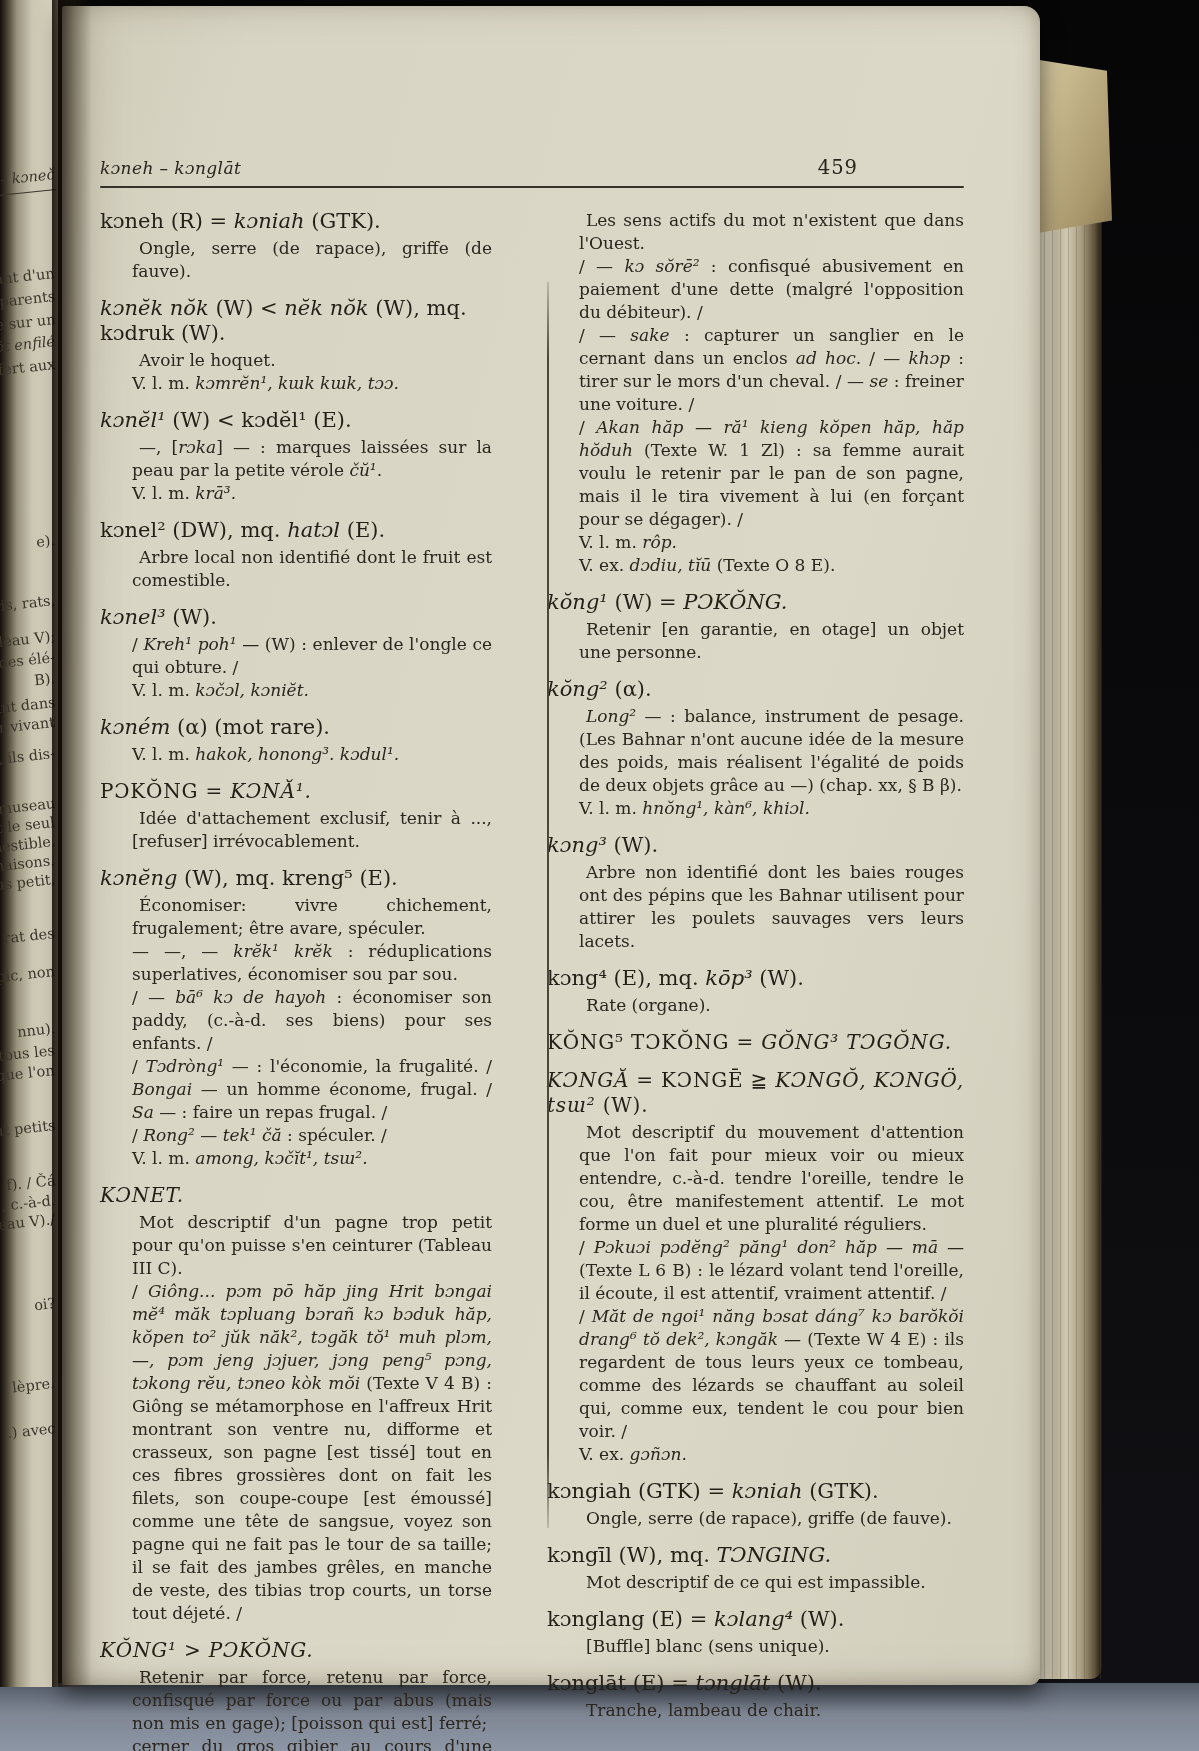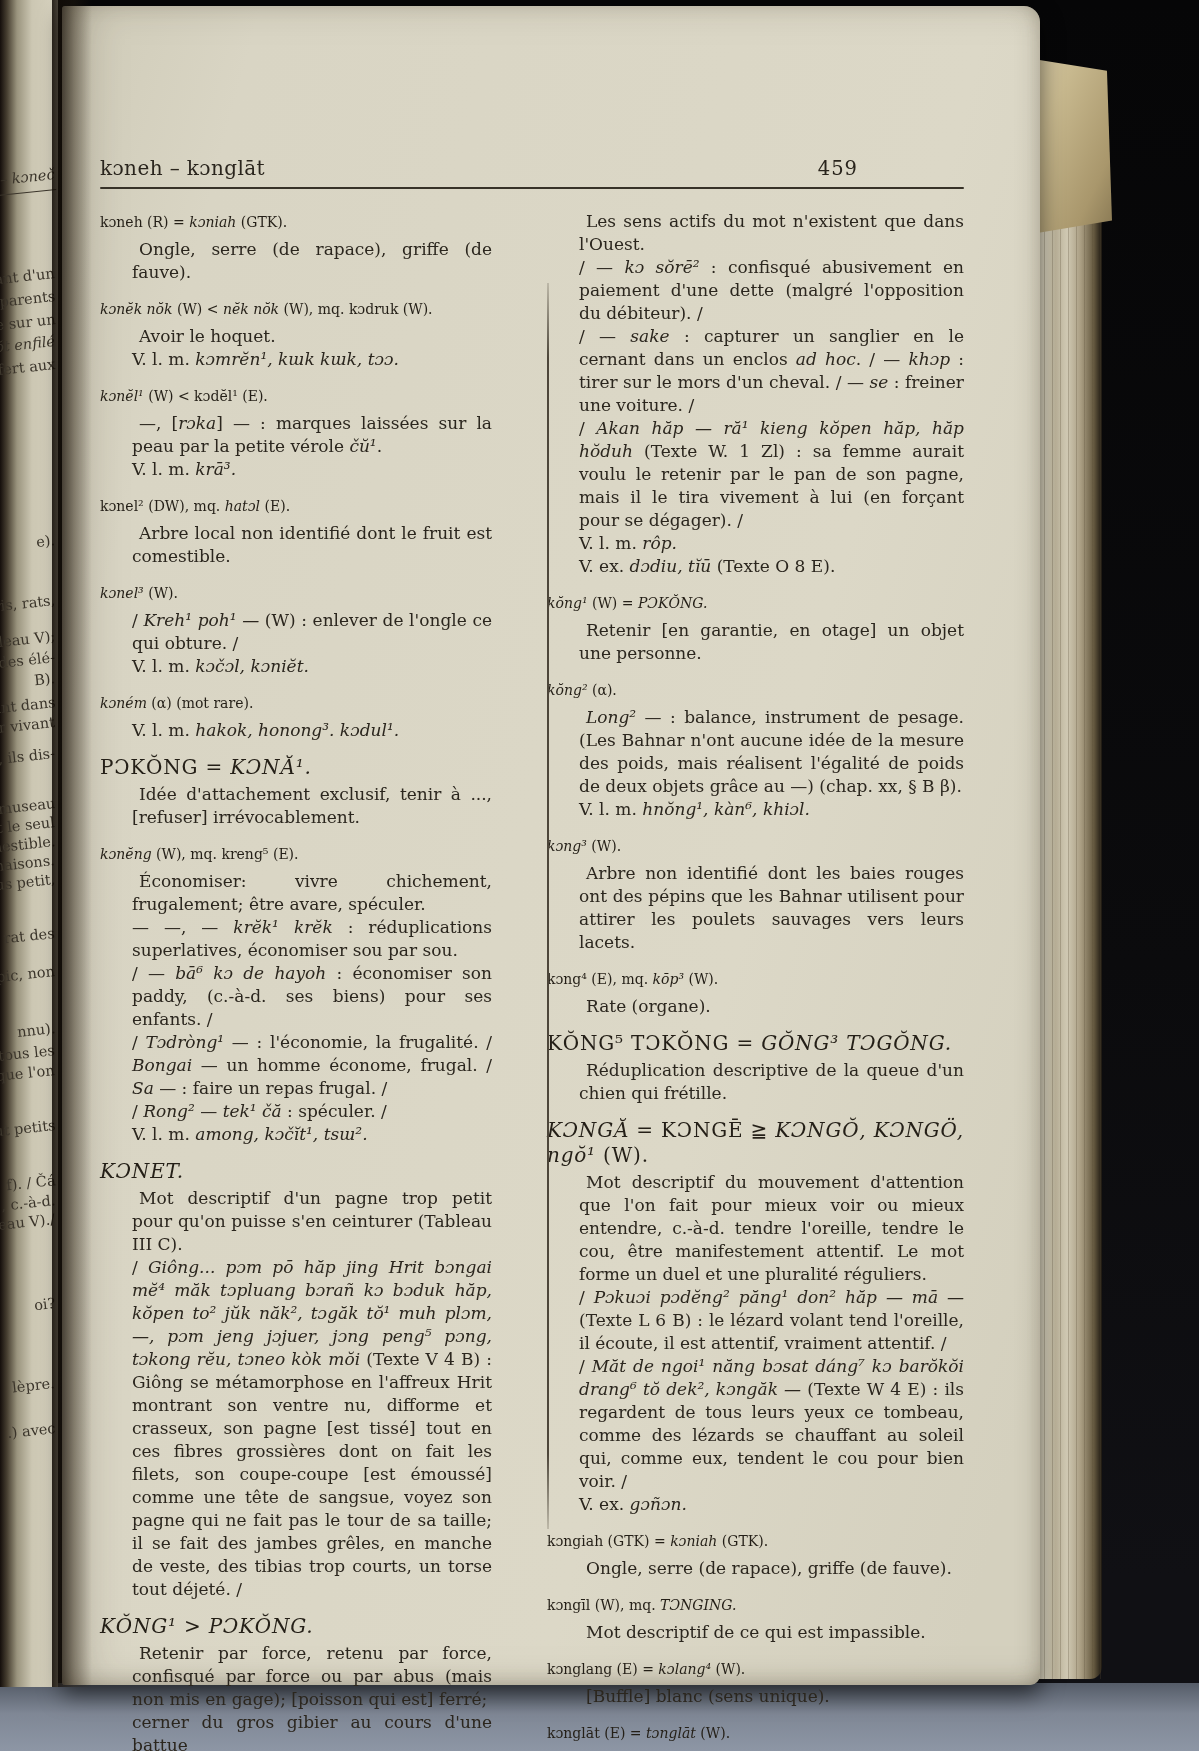--- a/index.html
+++ b/index.html
@@ -34,32 +34,32 @@
   .main-page{position:absolute;left:62px;top:6px;width:978px;height:1679px;z-index:3;
         background:linear-gradient(105deg,#cfcbb8 0%,#d9d5c4 14%,#dcd8c7 65%,#d4d0be 94%);
         border-radius:3px 16px 10px 3px;color:#2b261e;
         box-shadow:0 10px 22px rgba(0,0,0,.55),
                    inset 30px 0 55px -28px rgba(48,36,20,.55),
                    inset -10px 0 26px -12px rgba(70,58,36,.35),
                    inset 0 -8px 24px -14px rgba(70,58,36,.35);
         padding:0;box-sizing:border-box;}
   .page-inner{padding:0 76px 0 38px;}
   .page-header{margin-top:150px;display:flex;justify-content:space-between;align-items:baseline;}
-  .running-head{font-size:20px;letter-spacing:.4px;color:#2a251d;}
+  .running-head{font-size:17px;letter-spacing:.4px;color:#2a251d;font-style:italic;}
   .page-num{font-size:19.5px;color:#29241c;letter-spacing:1px;margin-right:106px;}
   .header-rule{height:2px;background:#373228;margin-top:7px;border-radius:1px;}
   .columns{position:relative;display:flex;margin-top:18px;}
   .col{box-sizing:border-box;}
   .col-left{width:392px;flex:none;}
   .col-right{flex:1;margin-left:55px;}
   .col-divider{position:absolute;left:447px;top:76px;height:1246px;width:1.5px;
         background:linear-gradient(180deg,rgba(70,62,50,.2),#4d463a 6%,#4d463a 94%,rgba(70,62,50,.2));}
   .entry{margin-top:13px;}
   .entry:first-child{margin-top:3px;}
-  .head{margin:0 0 3px 0;font-size:14px;line-height:25px;color:#241f17;text-align:left;}
+  .head{margin:0 0 3px 0;font-size:21px;line-height:25px;color:#241f17;text-align:left;}
   .head.caps{font-size:20px;letter-spacing:.8px;}
   .b{margin:0;font-size:17px;line-height:23px;text-align:justify;padding-left:32px;color:#2b261e;}
   .def{text-indent:7px;}
   .ex,.vlm{text-indent:0;}
   .seg-i{font-style:italic;}
   .seg-r{font-style:normal;}
 </style>
 </head>
 <body>
 
@@ -184,24 +184,23 @@
             <div class="entry">
               <p class="head"><span class="seg-i">kɔng³</span><span class="seg-r"> (W).</span></p>
               <p class="b def"><span class="seg-r">Arbre non identifié dont les baies rouges ont des pépins que les Bahnar utilisent pour attirer les poulets sauvages vers leurs lacets.</span></p>
             </div>
             <div class="entry">
               <p class="head"><span class="seg-r">kɔng⁴ (E), mq. </span><span class="seg-i">kōp³</span><span class="seg-r"> (W).</span></p>
               <p class="b def"><span class="seg-r">Rate (organe).</span></p>
             </div>
             <div class="entry">
               <p class="head caps"><span class="seg-r">KŎNG⁵ TƆKŎNG = </span><span class="seg-i">GŎNG³ TƆGŎNG.</span></p>
-              <p class="b def"><span class="seg-r">Réduplication descriptive de la queue d'un chien qui frétille.</span></p>
-            </div>
-            <div class="entry">
-              <p class="head caps"><span class="seg-i">KƆNGĂ</span><span class="seg-r"> = KƆNGĒ ≧ </span><span class="seg-i">KƆNGŎ, KƆNGÖ,</span><span class="seg-i"> ngŏ¹</span><span class="seg-r"> (W).</span></p>
+            </div>
+            <div class="entry">
+              <p class="head caps"><span class="seg-i">KƆNGĂ</span><span class="seg-r"> = KƆNGĒ ≧ </span><span class="seg-i">KƆNGŎ, KƆNGÖ,</span><span class="seg-i"> tsɯ²</span><span class="seg-r"> (W).</span></p>
               <p class="b def"><span class="seg-r">Mot descriptif du mouvement d'attention que l'on fait pour mieux voir ou mieux entendre, c.-à-d. tendre l'oreille, tendre le cou, être manifestement attentif. Le mot forme un duel et une pluralité réguliers.</span></p>
               <p class="b ex"><span class="seg-r">/ </span><span class="seg-i">Pɔkuɔi pɔdĕng² păng¹ don² hăp — mā —</span><span class="seg-r"> (Texte L 6 B) : le lézard volant tend l'oreille, il écoute, il est attentif, vraiment attentif. /</span></p>
               <p class="b ex"><span class="seg-r">/ </span><span class="seg-i">Măt de ngoi¹ năng bɔsat dáng⁷ kɔ barŏkŏi drang⁶ tŏ dek², kɔngăk —</span><span class="seg-r"> (Texte W 4 E) : ils regardent de tous leurs yeux ce tombeau, comme des lézards se chauffant au soleil qui, comme eux, tendent le cou pour bien voir. /</span></p>
               <p class="b vlm"><span class="seg-r">V. ex. </span><span class="seg-i">gɔñɔn.</span></p>
             </div>
             <div class="entry">
               <p class="head"><span class="seg-r">kɔngiah (GTK) = </span><span class="seg-i">kɔniah</span><span class="seg-r"> (GTK).</span></p>
               <p class="b def"><span class="seg-r">Ongle, serre (de rapace), griffe (de fauve).</span></p>
             </div>
             <div class="entry">

